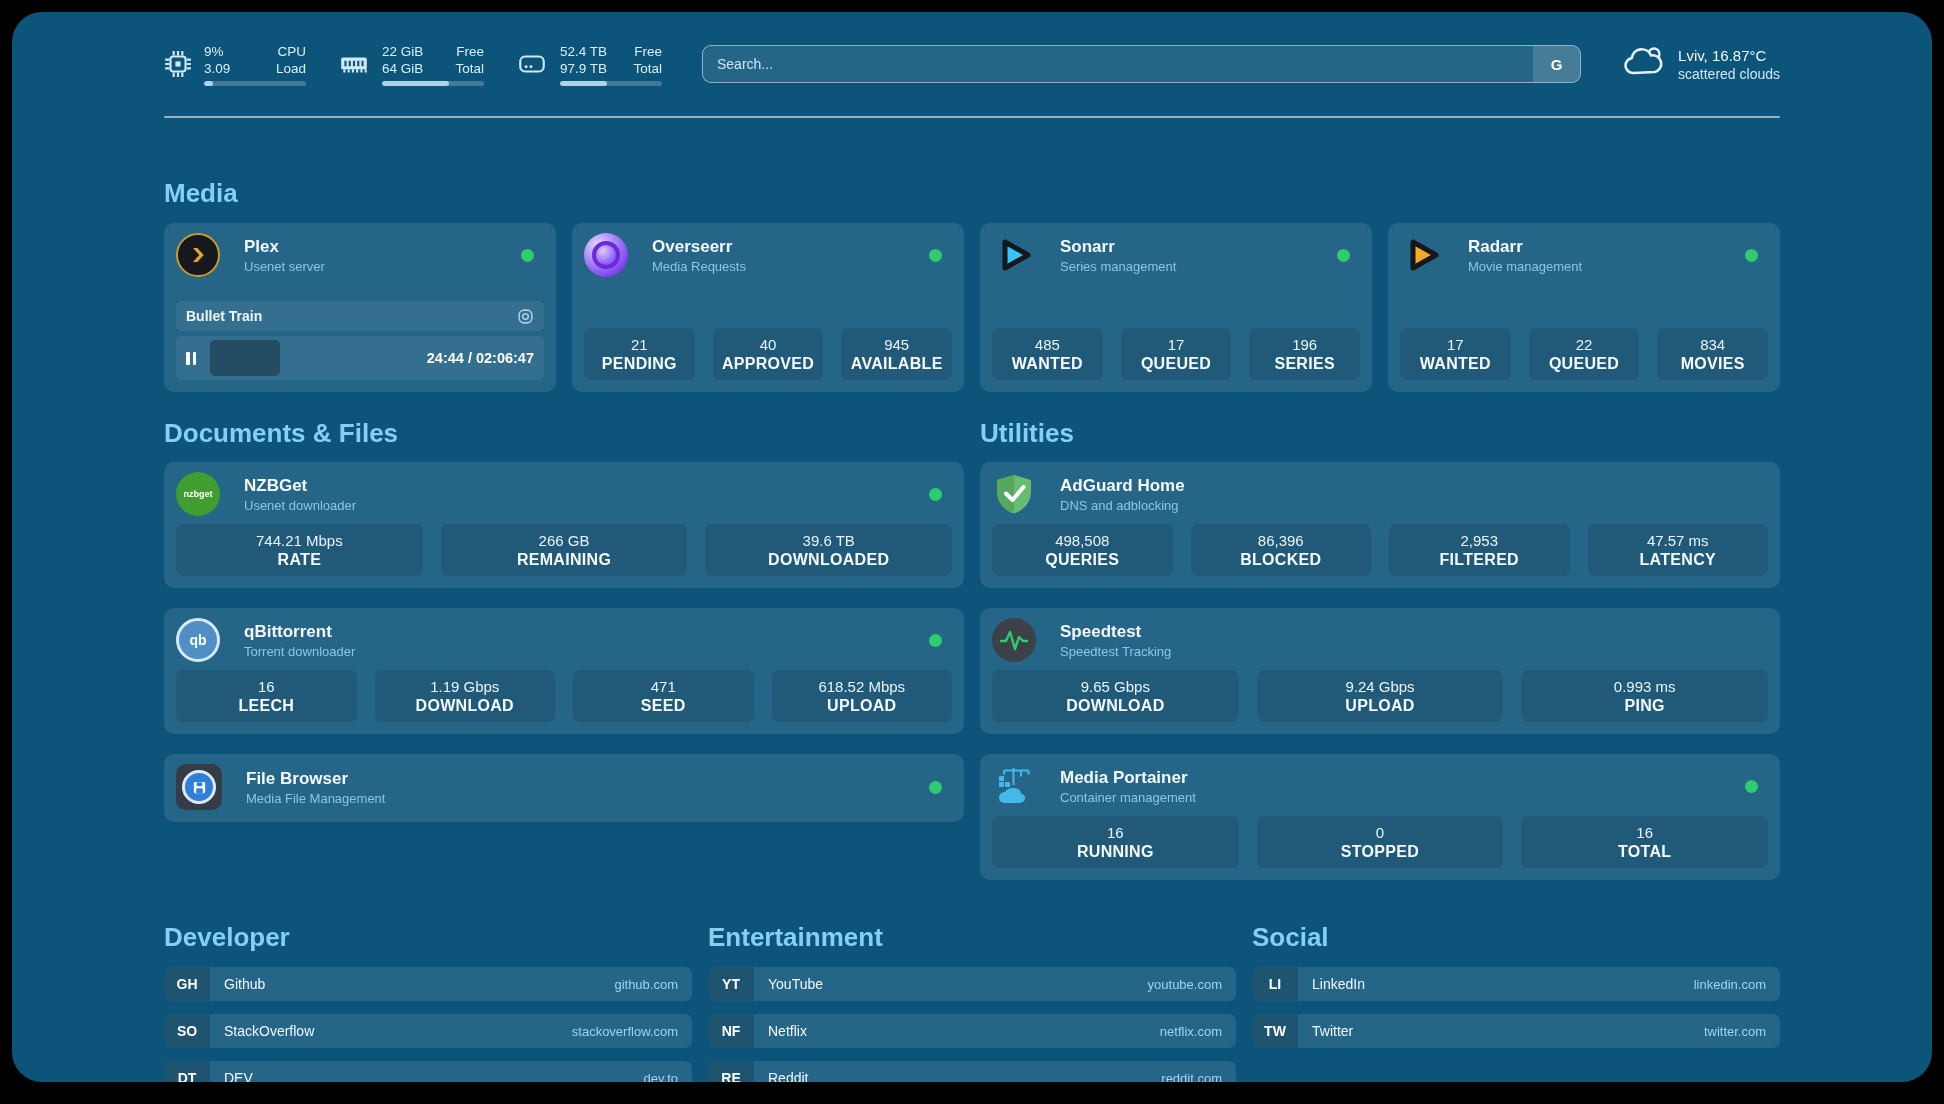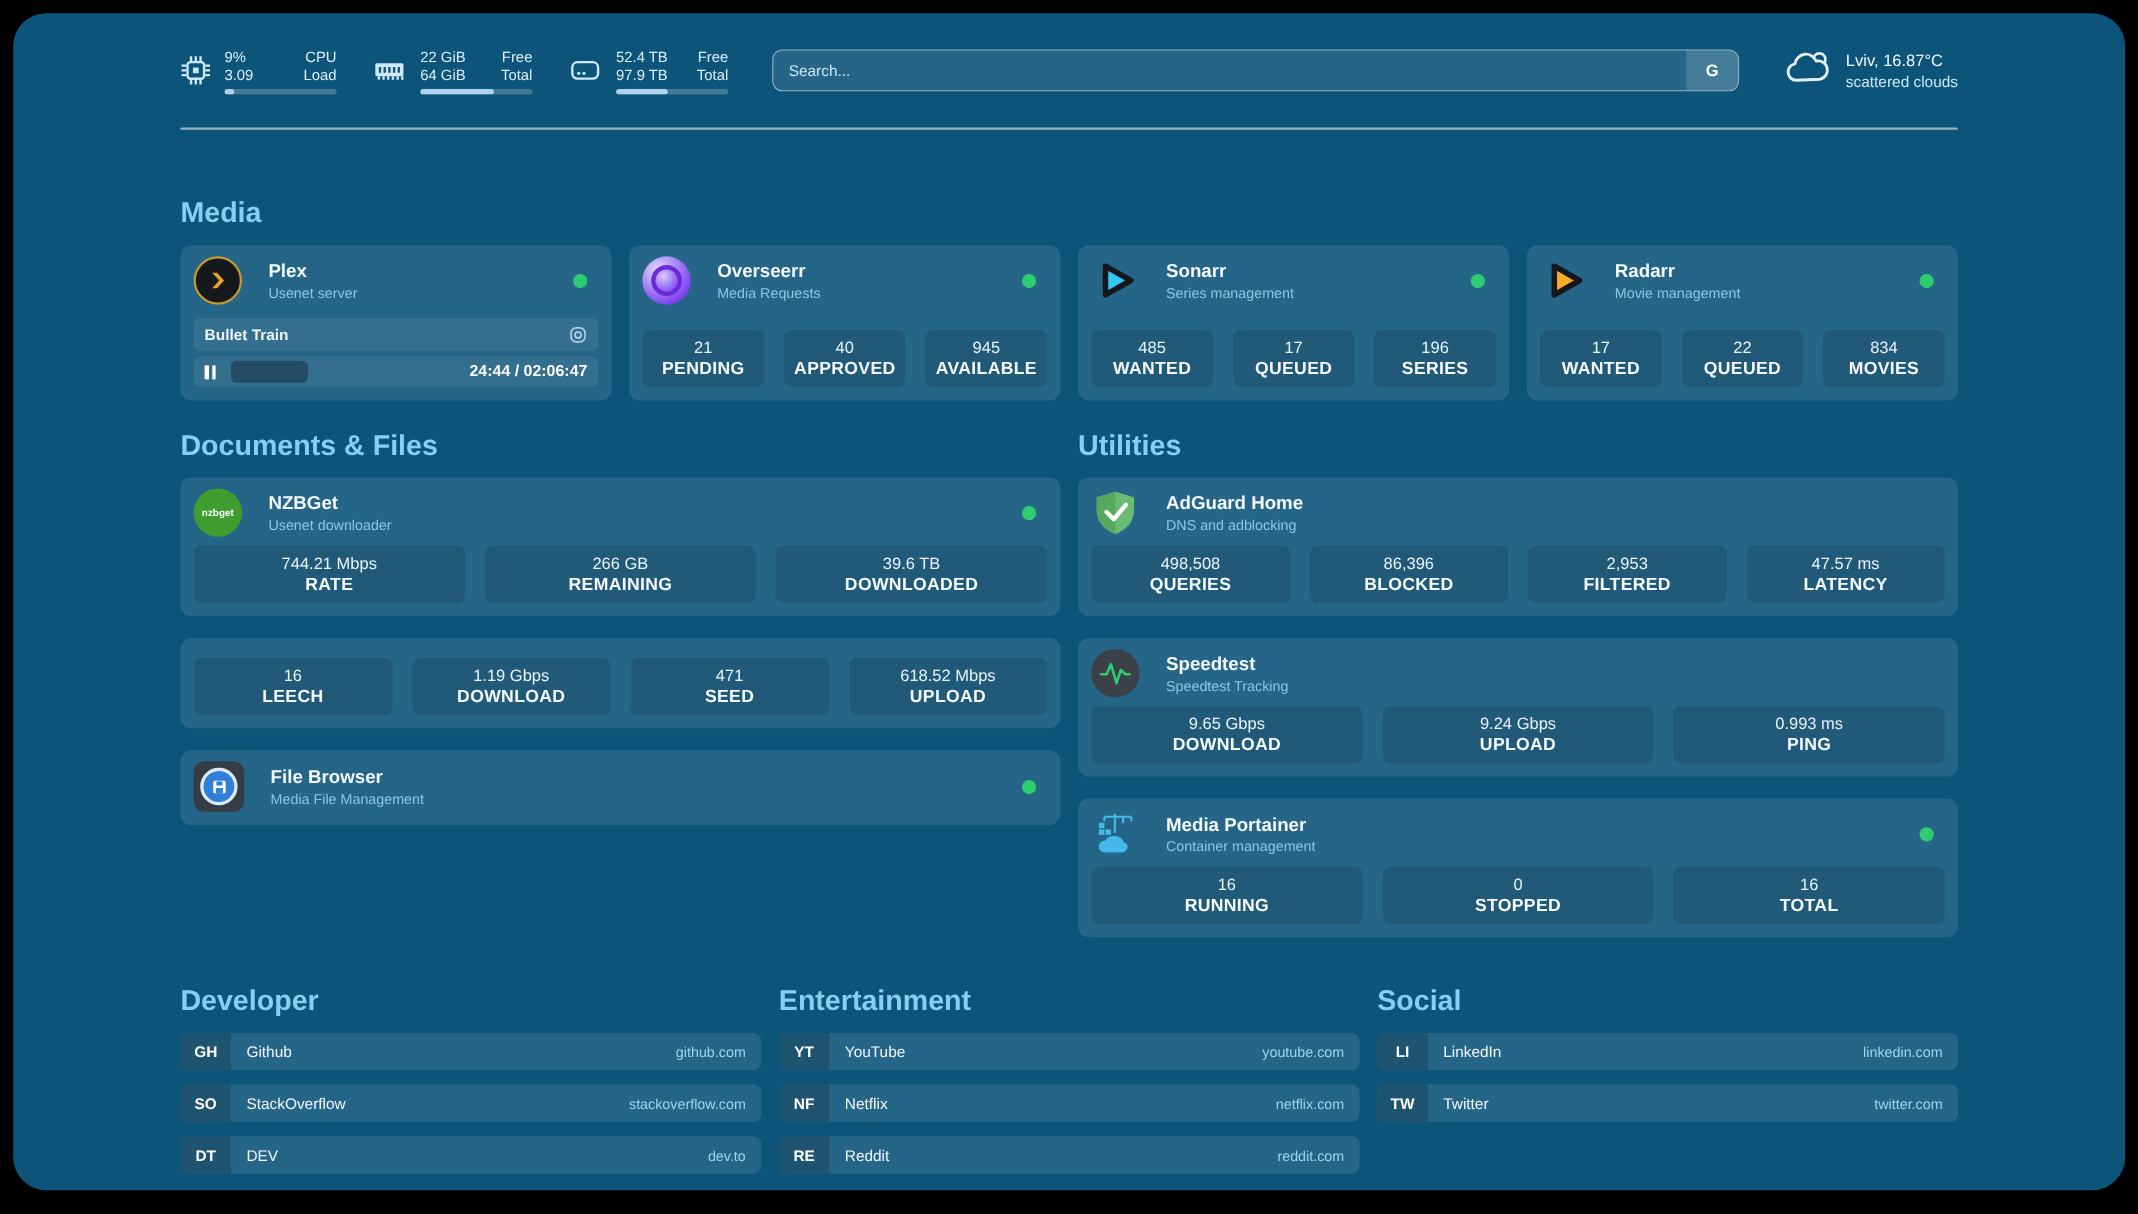--- a/index.html
+++ b/index.html
@@ -45,24 +45,24 @@
   .card-sub { color:#8cc6e6; font-size:13px; }
   .dot { width:13px; height:13px; border-radius:50%; background:#2ecc71; margin-left:auto; margin-right:10px; flex:0 0 auto; }
 
   .tiles { display:flex; gap:18px; margin-top:auto; padding-top:8px; }
   .tile { flex:1; background:rgba(0,0,0,0.10); border-radius:7px; height:52px;
           display:flex; flex-direction:column; align-items:center; justify-content:center; gap:2px; }
   .tile-v { color:#e9f4fa; font-size:15px; }
   .tile-l { color:#f6fbfe; font-size:16px; font-weight:700; letter-spacing:0.3px; }
 
   
-  .np-title-row { margin-top:12px; background:rgba(255,255,255,0.07); border-radius:6px; height:30px;
+  .np-title-row { margin-top:24px; background:rgba(255,255,255,0.07); border-radius:6px; height:30px;
                   display:flex; align-items:center; padding:0 10px; color:#eef6fb; font-size:14px; font-weight:600; }
   .np-type { margin-left:auto; display:flex; }
-  .np-progress-row { margin-top:5px; background:rgba(255,255,255,0.07); border-radius:6px; height:28px;
+  .np-progress-row { margin-top:5px; background:rgba(255,255,255,0.07); border-radius:6px; height:44px;
                      position:relative; display:flex; align-items:center; padding:0 10px; }
   .np-fill { position:absolute; left:34px; top:4px; bottom:4px; background:rgba(0,0,0,0.30); border-radius:5px; }
   .np-time { margin-left:auto; color:#fff; font-weight:700; font-size:14.5px; position:relative; }
   .pause { display:inline-flex; gap:3px; position:relative; }
   .pause i { width:3.5px; height:13px; background:#fff; border-radius:1px; }
 
   .split { display:grid; grid-template-columns:1fr 1fr; gap:0 16px; margin-top:26px; align-items:start; }
   .col-heading { margin:0 0 13px; }
   .colstack { display:flex; flex-direction:column; gap:20px; }
 
@@ -343,20 +343,30 @@
                 <span class="tile-l">REMAINING</span>
               </div>
             <div class="tile">
                 <span class="tile-v">39.6 TB</span>
                 <span class="tile-l">DOWNLOADED</span>
               </div>
           </div>
         </div>
 
         <div class="card">
+          <div class="card-head">
+            <div class="app-icon icon-qb">
+                <span>qb</span>
+              </div>
+            <div class="card-titles">
+              <span class="card-title">qBittorrent</span>
+              <span class="card-sub">Torrent downloader</span>
+            </div>
+            <span class="dot"></span>
+          </div>
           <div class="tiles">
             <div class="tile">
                 <span class="tile-v">16</span>
                 <span class="tile-l">LEECH</span>
               </div>
             <div class="tile">
                 <span class="tile-v">1.19 Gbps</span>
                 <span class="tile-l">DOWNLOAD</span>
               </div>
             <div class="tile">

